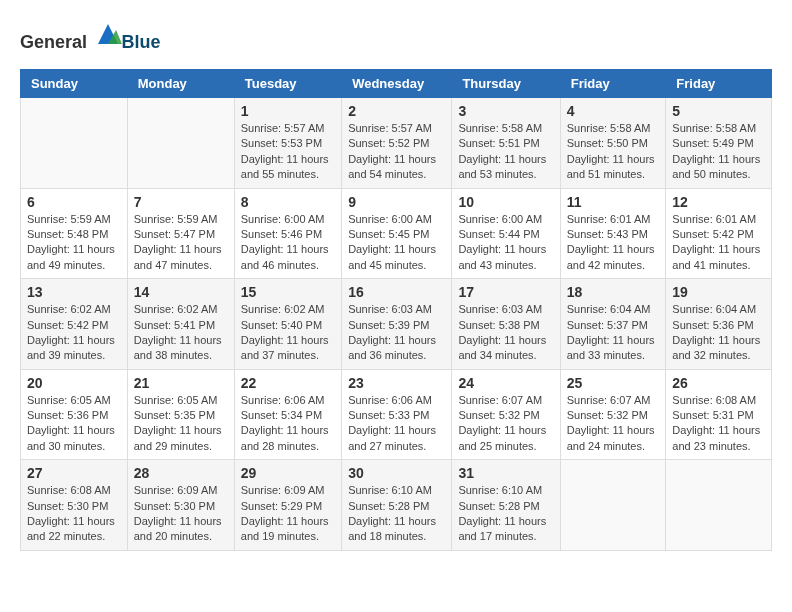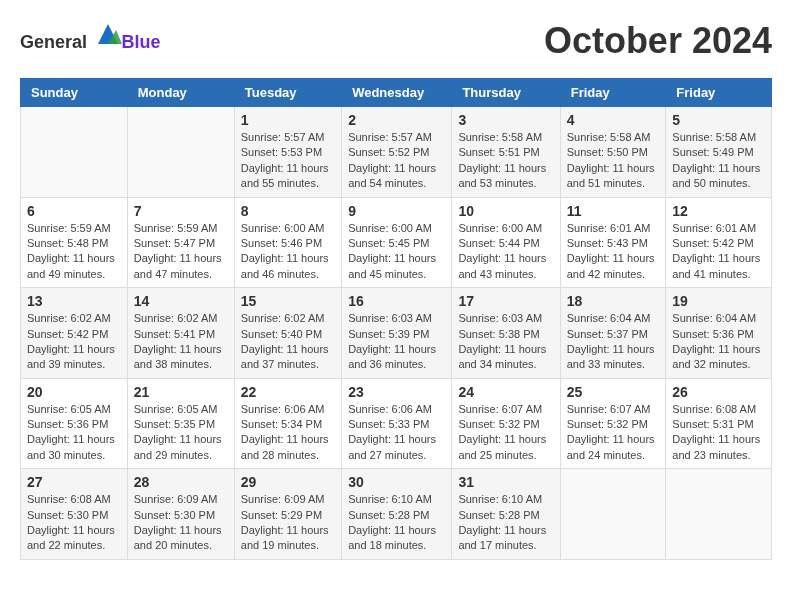--- a/index.html
+++ b/index.html
@@ -21,21 +21,21 @@
       align-items: flex-end;
     }
     .logo-text-general {
       font-size: 18px;
       font-weight: bold;
       color: #333;
     }
     .logo-text-blue {
       font-size: 18px;
       font-weight: bold;
-      color: #6d28d9;
+      color: #0c4a6e;
     }
     .logo-icon {
       width: 28px;
       height: 28px;
       margin-left: 2px;
     }
     .title-block {
       text-align: right;
     }
     .month-title {
@@ -101,21 +101,20 @@
       <svg class="logo-icon" viewBox="0 0 28 28" xmlns="http://www.w3.org/2000/svg">
         <polygon points="4,24 14,4 24,24" fill="#1a6fc4"></polygon>
         <polygon points="14,24 22,10 28,24" fill="#2a9d3a" opacity="0.85"></polygon>
       </svg>
     </div>
     <div>
       <span class="logo-text-blue">Blue</span>
     </div>
   </div>
   <div class="title-block">
-    <div class="month-title">October 2024</div>
   </div>
 </div>
 
 <table>
   <thead>
     <tr>
     <th>Sunday</th>
         <th>Monday</th>
         <th>Tuesday</th>
         <th>Wednesday</th>

